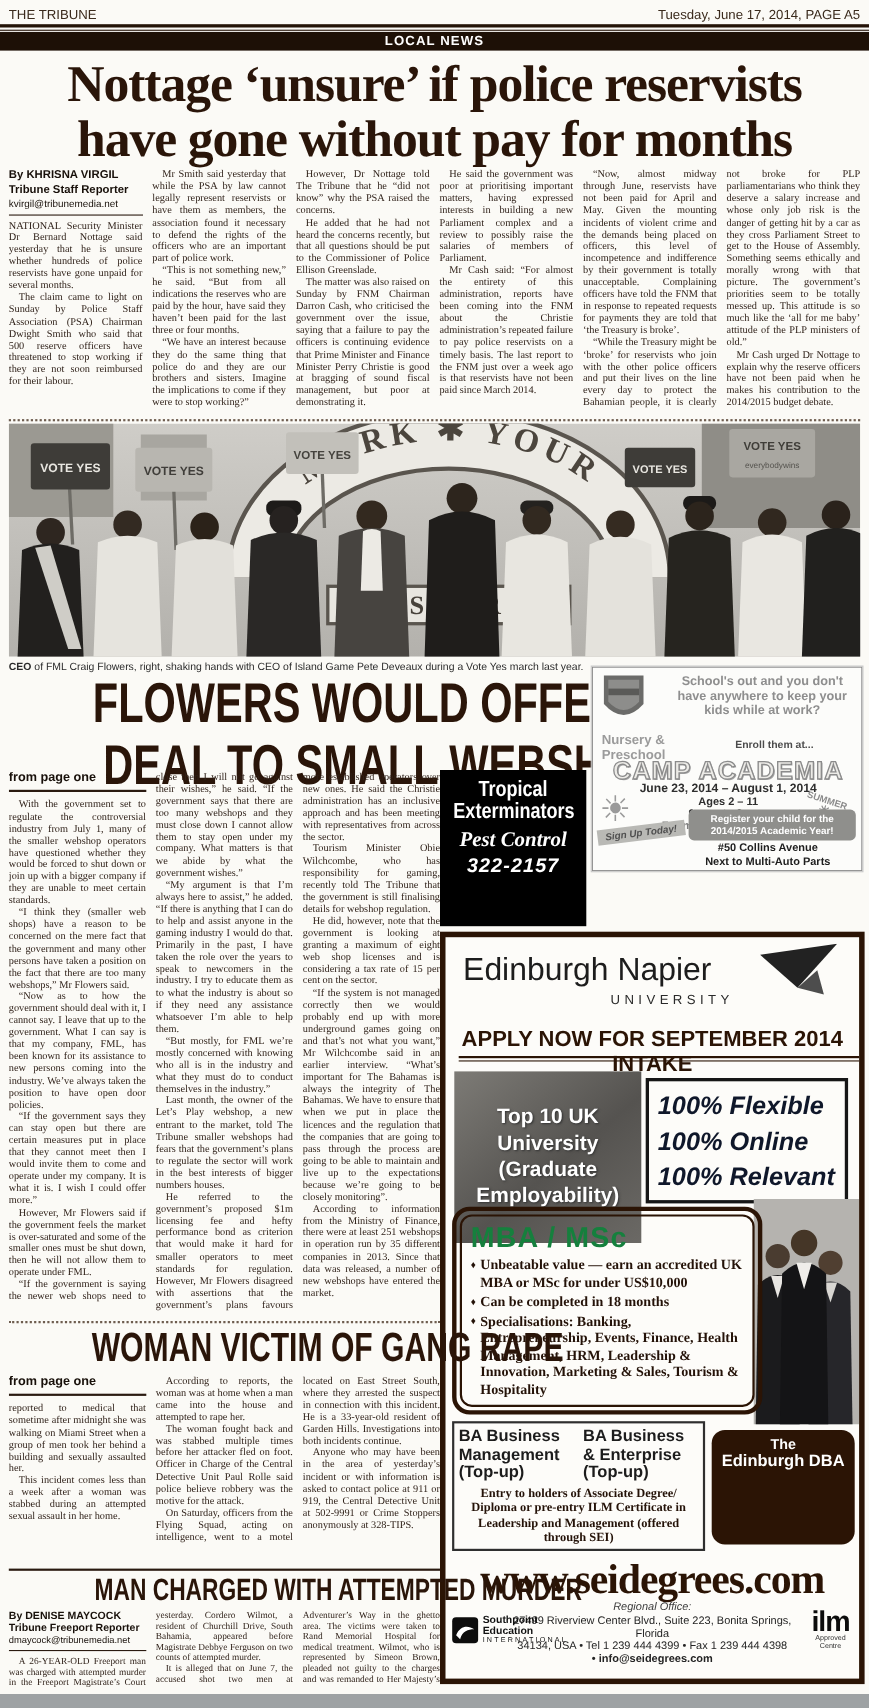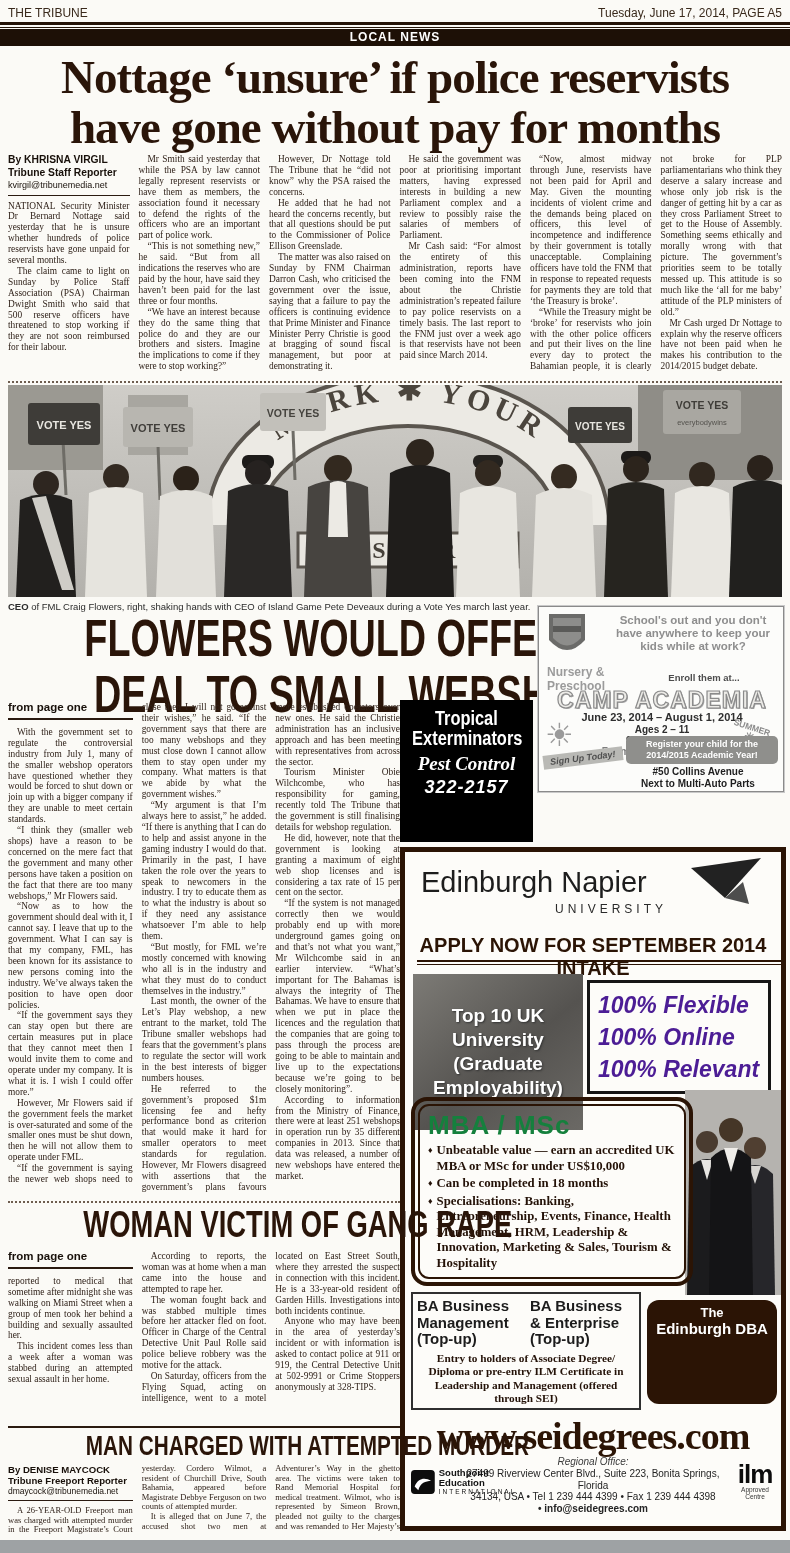--- a/index.html
+++ b/index.html
@@ -80,21 +80,21 @@
          overflow:hidden; }
   .edi .brand { font-size:29px; color:#1d1d1d; letter-spacing:0; }
   .edi .univ { font-size:12px; letter-spacing:4px; color:#2a2a2a; }
   .edi .apply { font-weight:bold; font-size:20px; color:#2b1405; text-align:center; }
   .edi .dblrule { border-top:2px solid #2b1405; border-bottom:1px solid #2b1405; height:5px;
                   margin:2px 12px 0 12px; }
   .edi .photobox { background:linear-gradient(140deg,#7d7b76 0%,#555350 55%,#6b6965 100%);
                    color:#fff; font-weight:bold; font-size:19px; line-height:24px; text-align:center;
                    text-shadow:1px 1px 2px #333; display:flex; flex-direction:column; justify-content:center; }
   .edi .flexbox { border:3px solid #161616; background:#fdfcf9; padding:6px 8px; }
-  .edi .flexbox div { font-style:italic; font-weight:bold; font-size:23px; line-height:32px; color:#4c1d95; }
+  .edi .flexbox div { font-style:italic; font-weight:bold; font-size:23px; line-height:32px; color:#0f172a; }
   .edi .mba { border:4px solid #2b1405; border-radius:16px; padding:3px; }
   .edi .mba-in { border:2px solid #2b1405; border-radius:11px; padding:4px 8px 6px 8px; }
   .edi .mba-title { font-weight:bold; font-size:26px; color:#15803d; letter-spacing:1px; }
   .edi .bullet { font-family:"Liberation Serif",serif; font-weight:bold; font-size:12.8px;
                  line-height:15.5px; color:#241208; display:flex; gap:4px; margin-top:2px; }
   .edi .bullet .dm { font-size:9px; line-height:15px; }
   .edi .ba { border:2px solid #2f2f2f; background:#fdfcf9; padding:4px 4px; }
   .edi .ba-heads { display:flex; gap:8px; }
   .edi .ba-head { font-weight:bold; font-size:15px; line-height:16.5px; color:#1c1c1c; width:50%; }
   .edi .ba-entry { font-family:"Liberation Serif",serif; font-weight:bold; font-size:11.3px;

